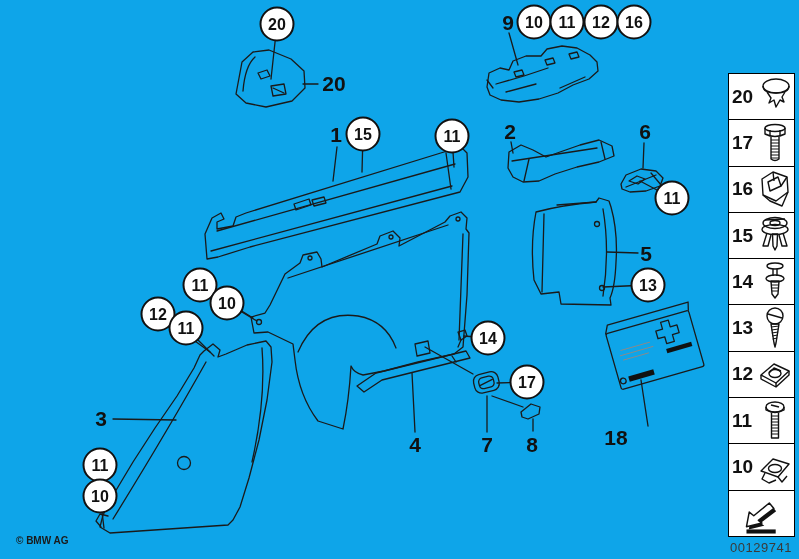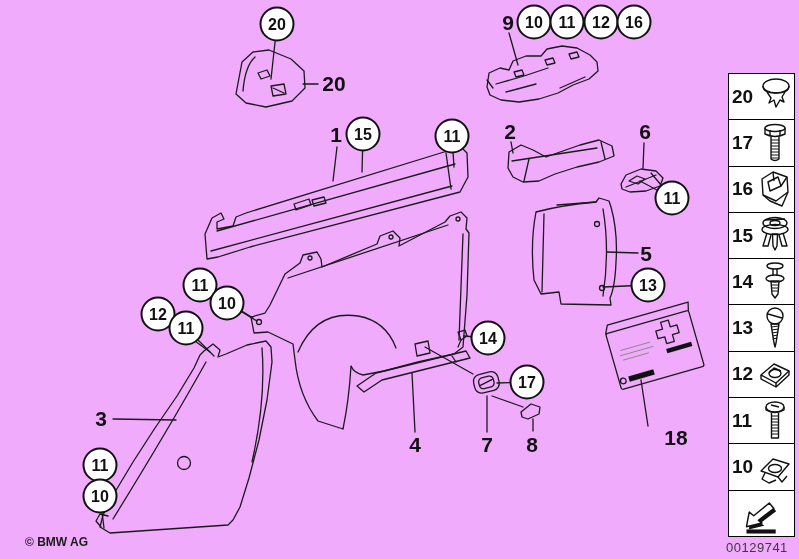--- a/index.html
+++ b/index.html
@@ -1,32 +1,32 @@
 <!DOCTYPE html>
 <html><head>
 <meta charset="utf-8">
 <style>
   html,body{margin:0;padding:0;background:#fff;}
-  .stage{position:relative;width:799px;height:559px;background:#f0abfc;overflow:hidden;
+  .stage{position:relative;width:799px;height:559px;background:#0ea5e9;overflow:hidden;
          font-family:"Liberation Sans",sans-serif;color:#111;}
   .art{position:absolute;left:0;top:0;}
   .art path,.art line,.art rect,.art circle,.art ellipse,.art polygon{vector-effect:non-scaling-stroke;}
   .co{position:absolute;transform:translate(-50%,-50%);display:flex;align-items:center;justify-content:center;
       font-weight:700;color:#111;line-height:1;}
   .co.circle{width:31px;height:31px;border:2.4px solid #111;border-radius:50%;background:#fff;font-size:16px;}
   .co.plain{font-size:21px;background:transparent;}
   .legend{position:absolute;left:728px;top:73px;width:67px;height:464px;border:1.6px solid #000;
           background:#fff;display:flex;flex-direction:column;box-sizing:border-box;}
   .lcell{flex:1;border-bottom:1.2px solid #000;position:relative;display:flex;align-items:center;}
   .lcell:last-child{border-bottom:none;}
   .lnum{font-weight:700;font-size:19px;padding-left:3px;width:25px;flex:none;}
   .lico{position:absolute;right:1px;top:50%;transform:translateY(-50%);}
   .lico.full{position:static;transform:none;margin:0 auto;}
-  .copyright{position:absolute;left:25px;top:535px;font-size:12px;font-weight:700;color:#1a1a1a;}
-  .docnum{position:absolute;left:726px;top:540px;width:70px;font-size:13px;
+  .copyright{position:absolute;left:16px;top:535px;font-size:10px;font-weight:700;color:#1a1a1a;}
+  .docnum{position:absolute;left:726px;top:540px;width:70px;text-align:center;font-size:13px;
           color:#3a3a3a;letter-spacing:.5px;}
 </style>
 </head>
 <body>
 
 <div class="stage">
 
   <svg class="art" width="799" height="559" viewBox="0 0 799 559" fill="none" stroke="#1a1a1a" stroke-width="1.3" stroke-linejoin="round" stroke-linecap="round">
 
     <g stroke-width="1.3">
@@ -179,21 +179,21 @@
   <div class="co circle" style="left:158px;top:314px">12</div>
   <div class="co circle" style="left:186px;top:328px">11</div>
   <div class="co plain" style="left:101px;top:418px">3</div>
   <div class="co circle" style="left:100px;top:465px">11</div>
   <div class="co circle" style="left:100px;top:496px">10</div>
   <div class="co circle" style="left:488px;top:338px">14</div>
   <div class="co circle" style="left:527px;top:382px">17</div>
   <div class="co plain" style="left:415px;top:444px">4</div>
   <div class="co plain" style="left:487px;top:444px">7</div>
   <div class="co plain" style="left:532px;top:444px">8</div>
-  <div class="co plain" style="left:676px;top:437px">18</div>
+  <div class="co plain" style="left:616px;top:437px">18</div>
 
   <div class="legend">
 
     <div class="lcell">
       <span class="lnum">20</span>
       <svg class="lico" width="36" height="42" viewBox="0 0 36 42" fill="none" stroke="#111" stroke-width="1.4" stroke-linejoin="round">
         <ellipse cx="19" cy="10" rx="13" ry="7"></ellipse>
         <path d="M6,10 Q6,17 19,17 Q32,17 32,10"></path>
         <path d="M10,16 L14,22 L12,27 L17,24 L19,31 L23,24 L27,26 L25,21 L28,16"></path>
       </svg>

